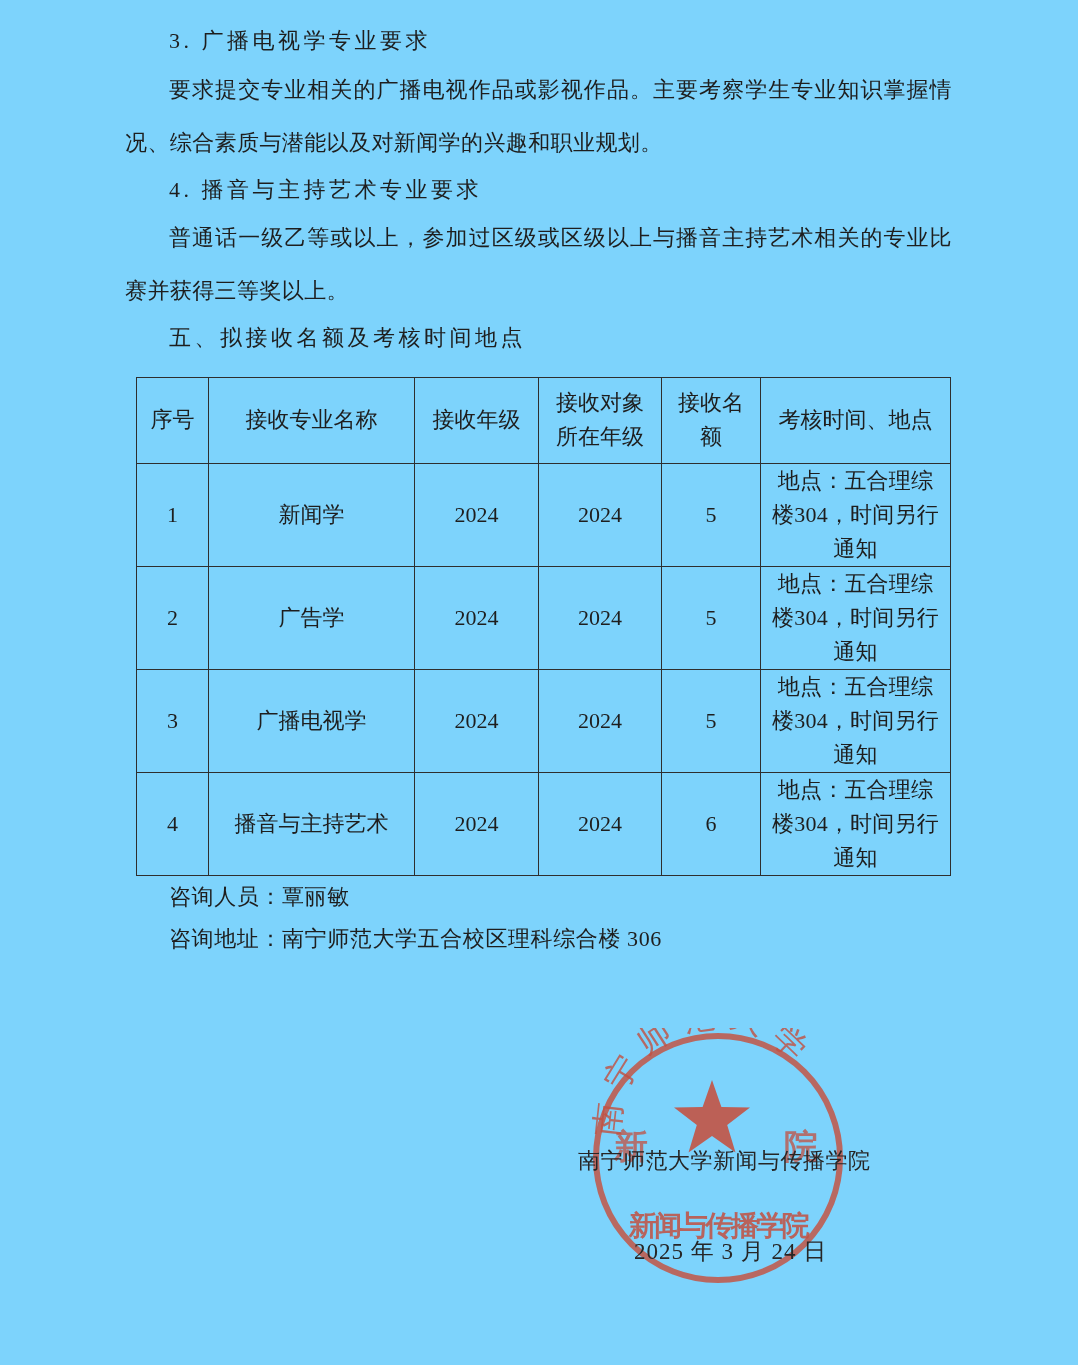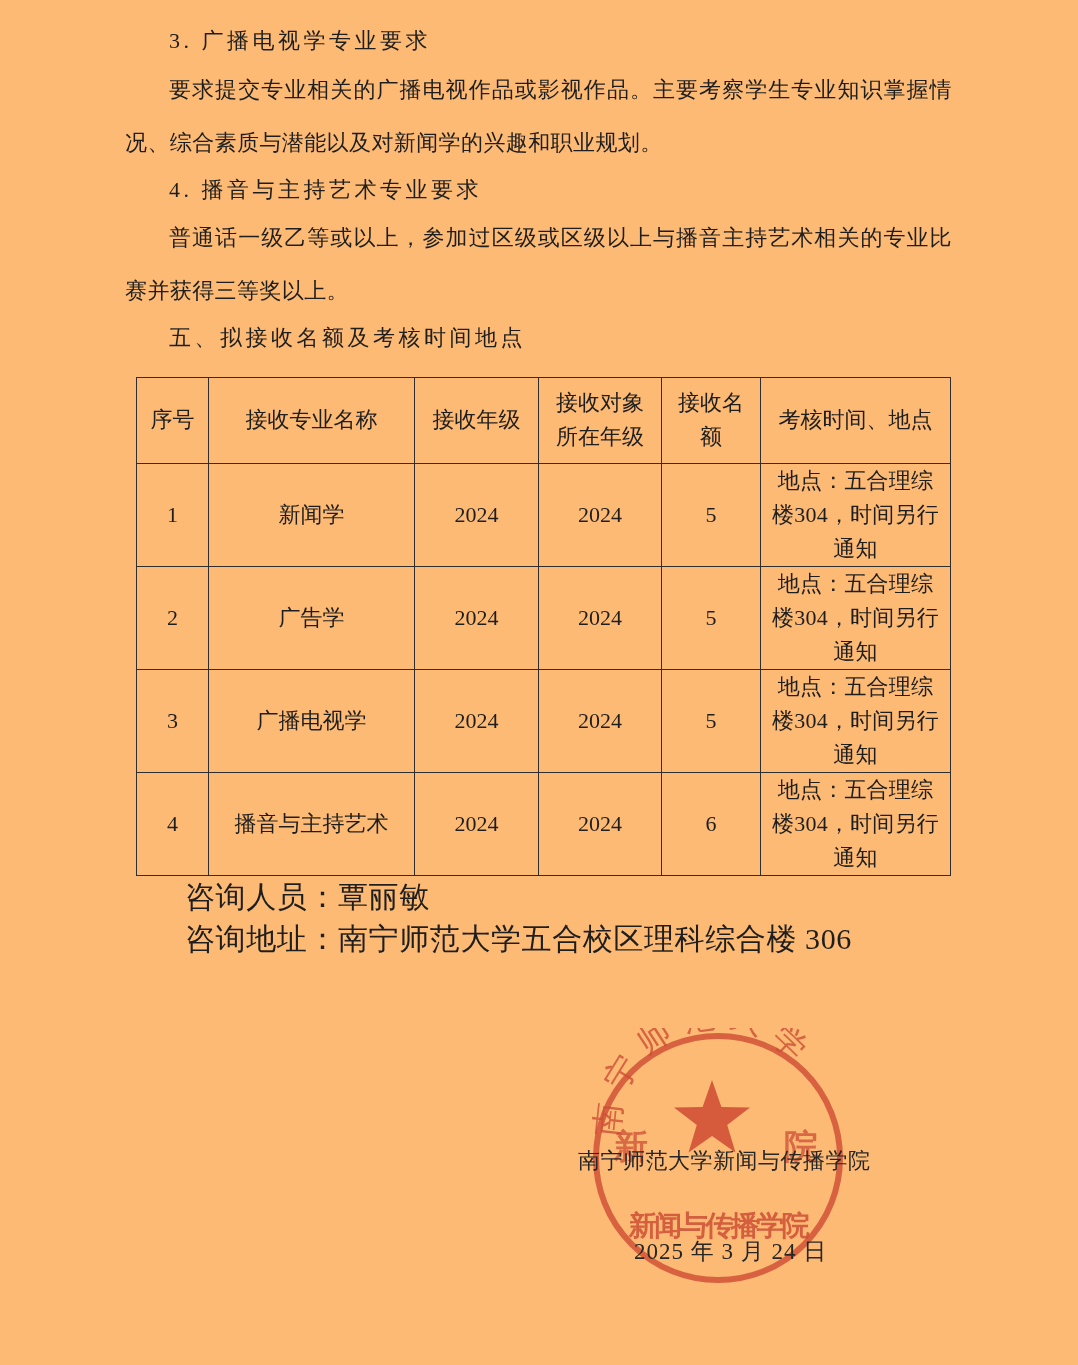--- a/index.html
+++ b/index.html
@@ -1,19 +1,19 @@
 <!DOCTYPE html>
 <html><head>
 <meta charset="utf-8">
 <style>
   html,body{margin:0;padding:0;}
   .page{
     position:relative;
     width:1078px;height:1365px;
-    background:#fdba74;
+    background:#7dd3fc;
     font-family:"Liberation Serif","DejaVu Serif",serif;
     color:#1e1e1e;
     overflow:hidden;
   }
   .content{
     position:absolute;
     left:125px;top:20px;
     width:827px;
   }
   .para{
@@ -53,21 +53,21 @@
   table.quota td{height:57px;}
   td.loc{
     font-size:19px;
     line-height:28px;
     padding:0 6px;
     letter-spacing:0.2px;
   }
   .sec6{margin-top:52px;}
   .contact{
     margin:0;
-    font-size:30px;
+    font-size:22px;
     line-height:42.5px;
     letter-spacing:0.6px;
     text-indent:2em;
     white-space:nowrap;
   }
   .seal{
     position:absolute;
     left:588px;top:1028px;
     width:260px;height:260px;
     filter:blur(0.5px);

